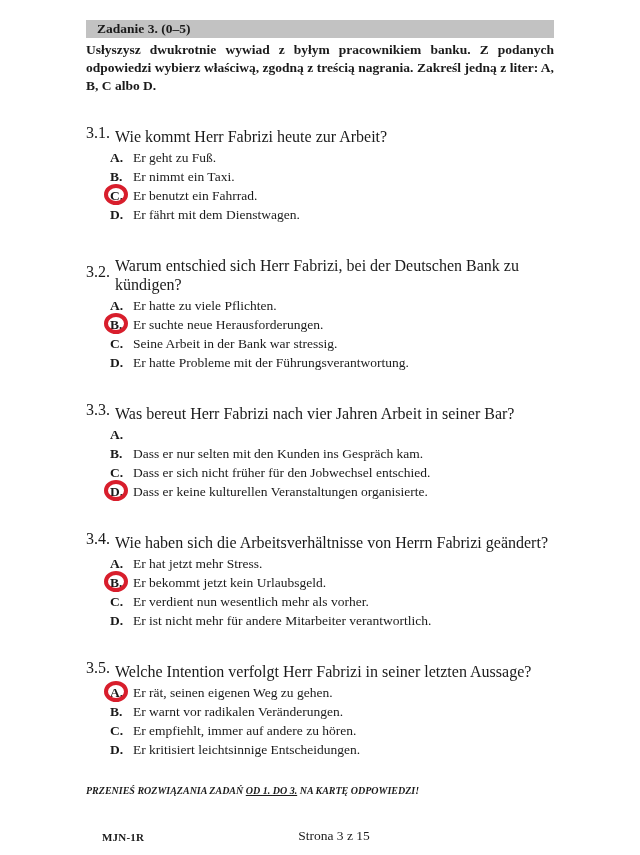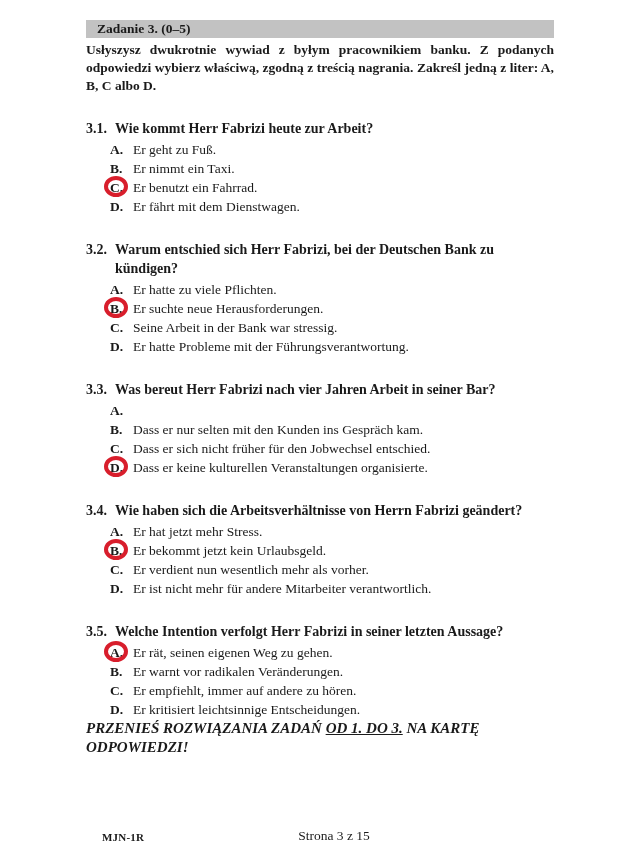--- a/index.html
+++ b/index.html
@@ -31,27 +31,28 @@
     margin-top: 3px;
     font-size: 13.5px;
     font-weight: bold;
     line-height: 18px;
     text-align: justify;
   }
 
   .question { margin-top: 24px; }
   .q-heading {
     display: flex;
-    font-weight: bold;
-    font-size: 14px;
+    font-weight: normal;
+    font-size: 16px;
     line-height: 19px;
     margin-bottom: 2px;
+    align-items: center;
   }
   .q-num { width: 29px; flex: none; }
-  .q-text { flex: 1; }
+  .q-text { flex: 1; margin-top: 8px; }
 
   .option {
     display: flex;
     padding-left: 24px;
     font-size: 13.5px;
     line-height: 19px;
   }
   .opt-letter {
     width: 23px;
     flex: none;
@@ -65,21 +66,22 @@
     left: -6px;
     top: -2px;
     width: 16px;
     height: 13px;
     border: 4px solid var(--circle-red);
     border-radius: 50%;
     pointer-events: none;
   }
 
   .transfer-note {
-    font-size: 15px;
+    margin-top: 22px;
+    font-size: 10px;
     font-weight: bold;
     font-style: italic;
     line-height: 19px;
   }
   .transfer-note .underlined { text-decoration: underline; }
 
   .footer {
     position: absolute;
     left: 14px; top: 828px;
     width: 640px;

